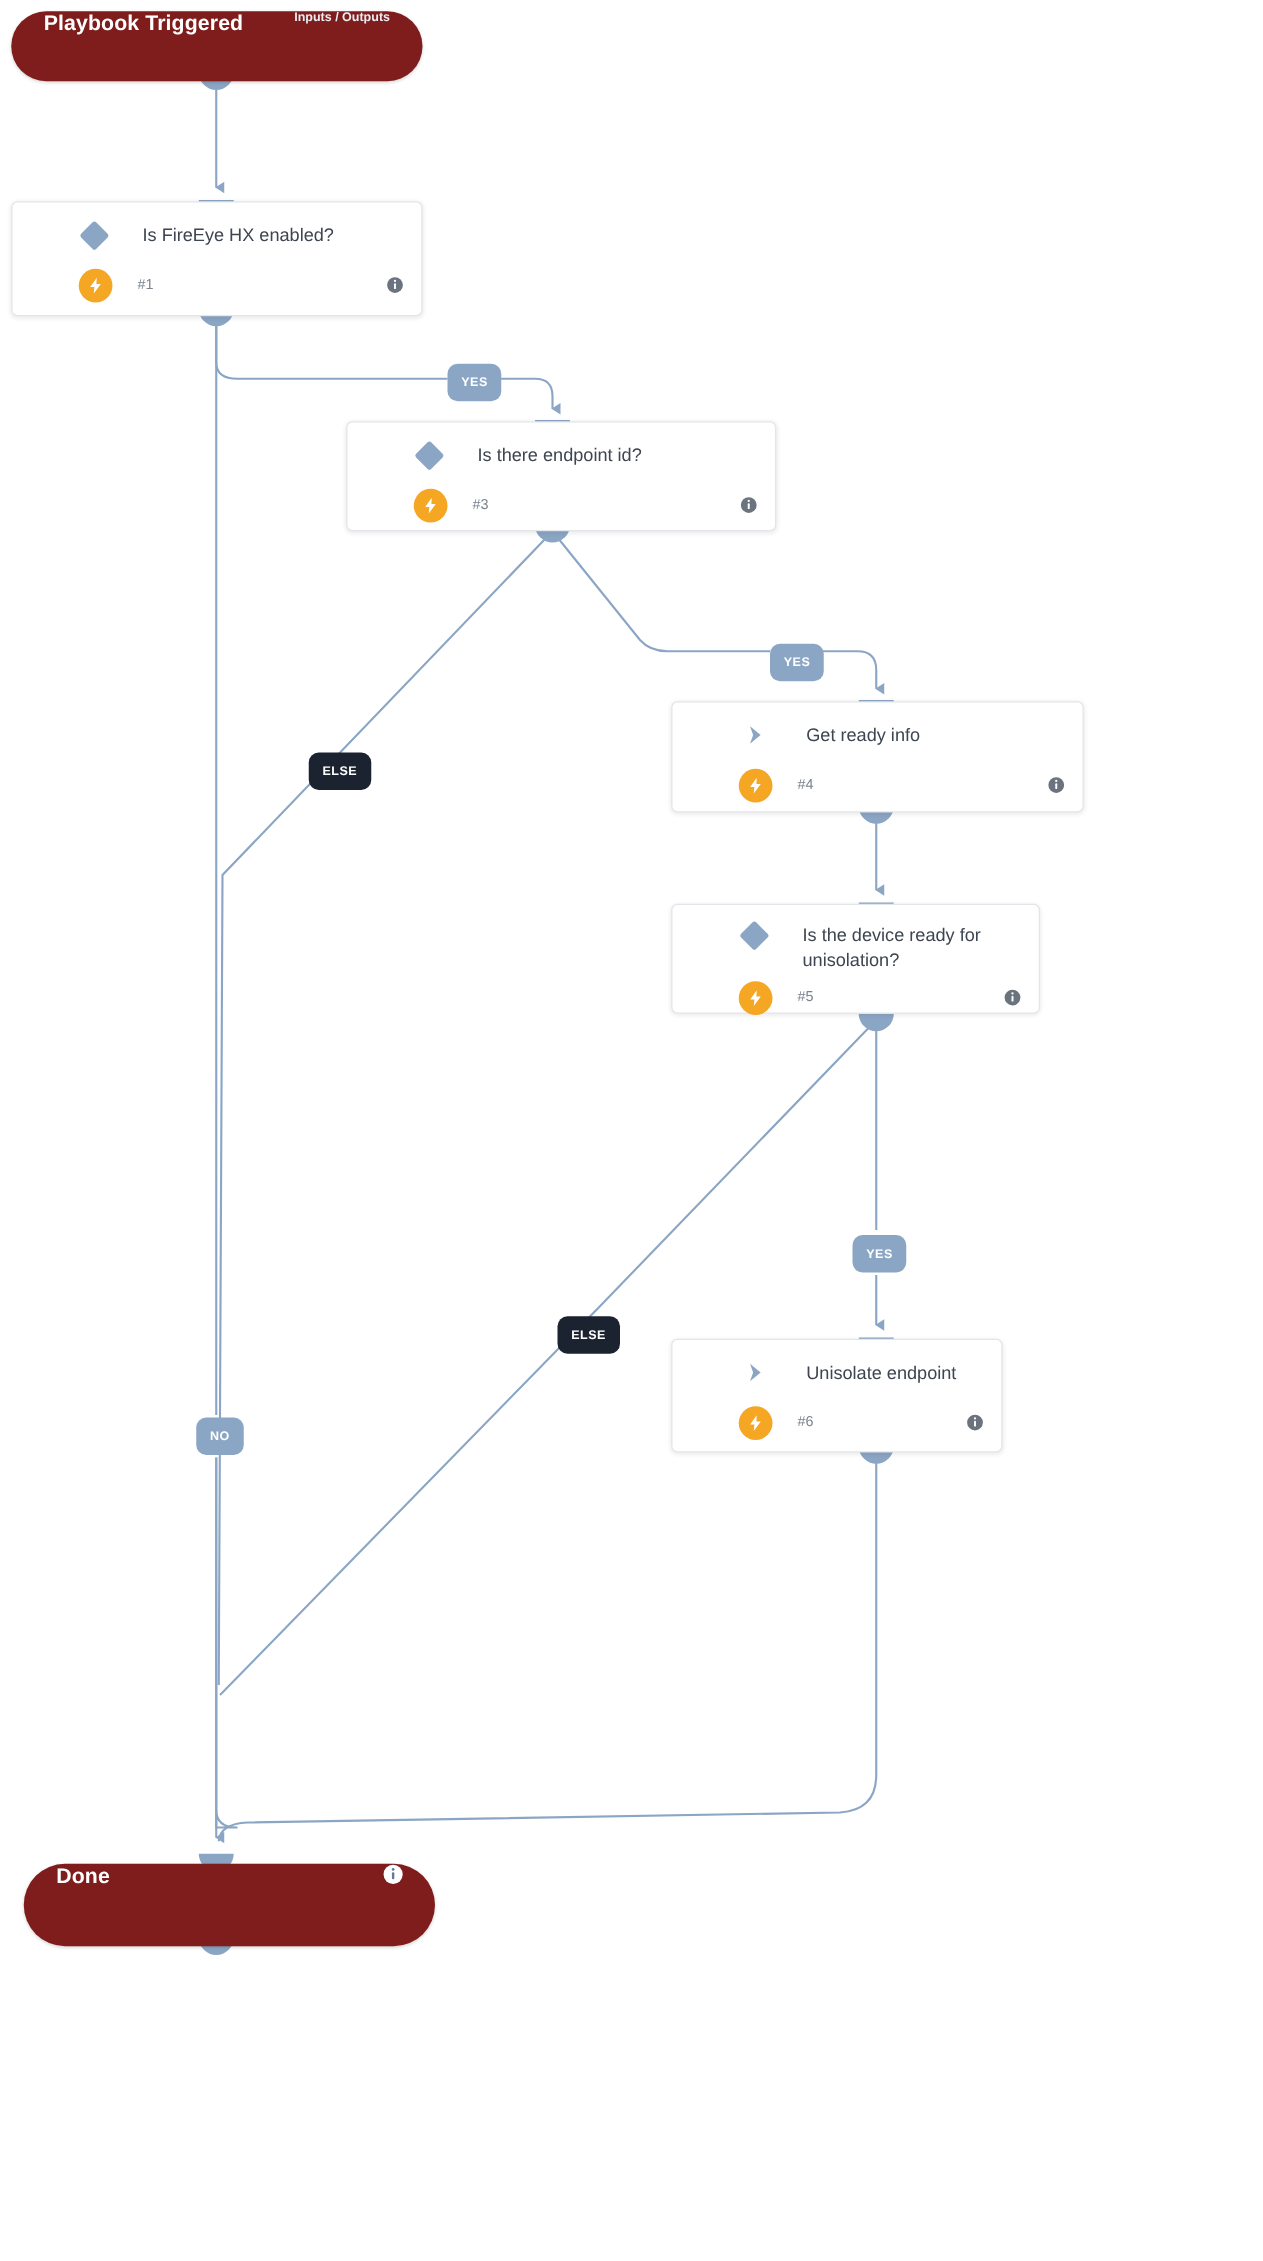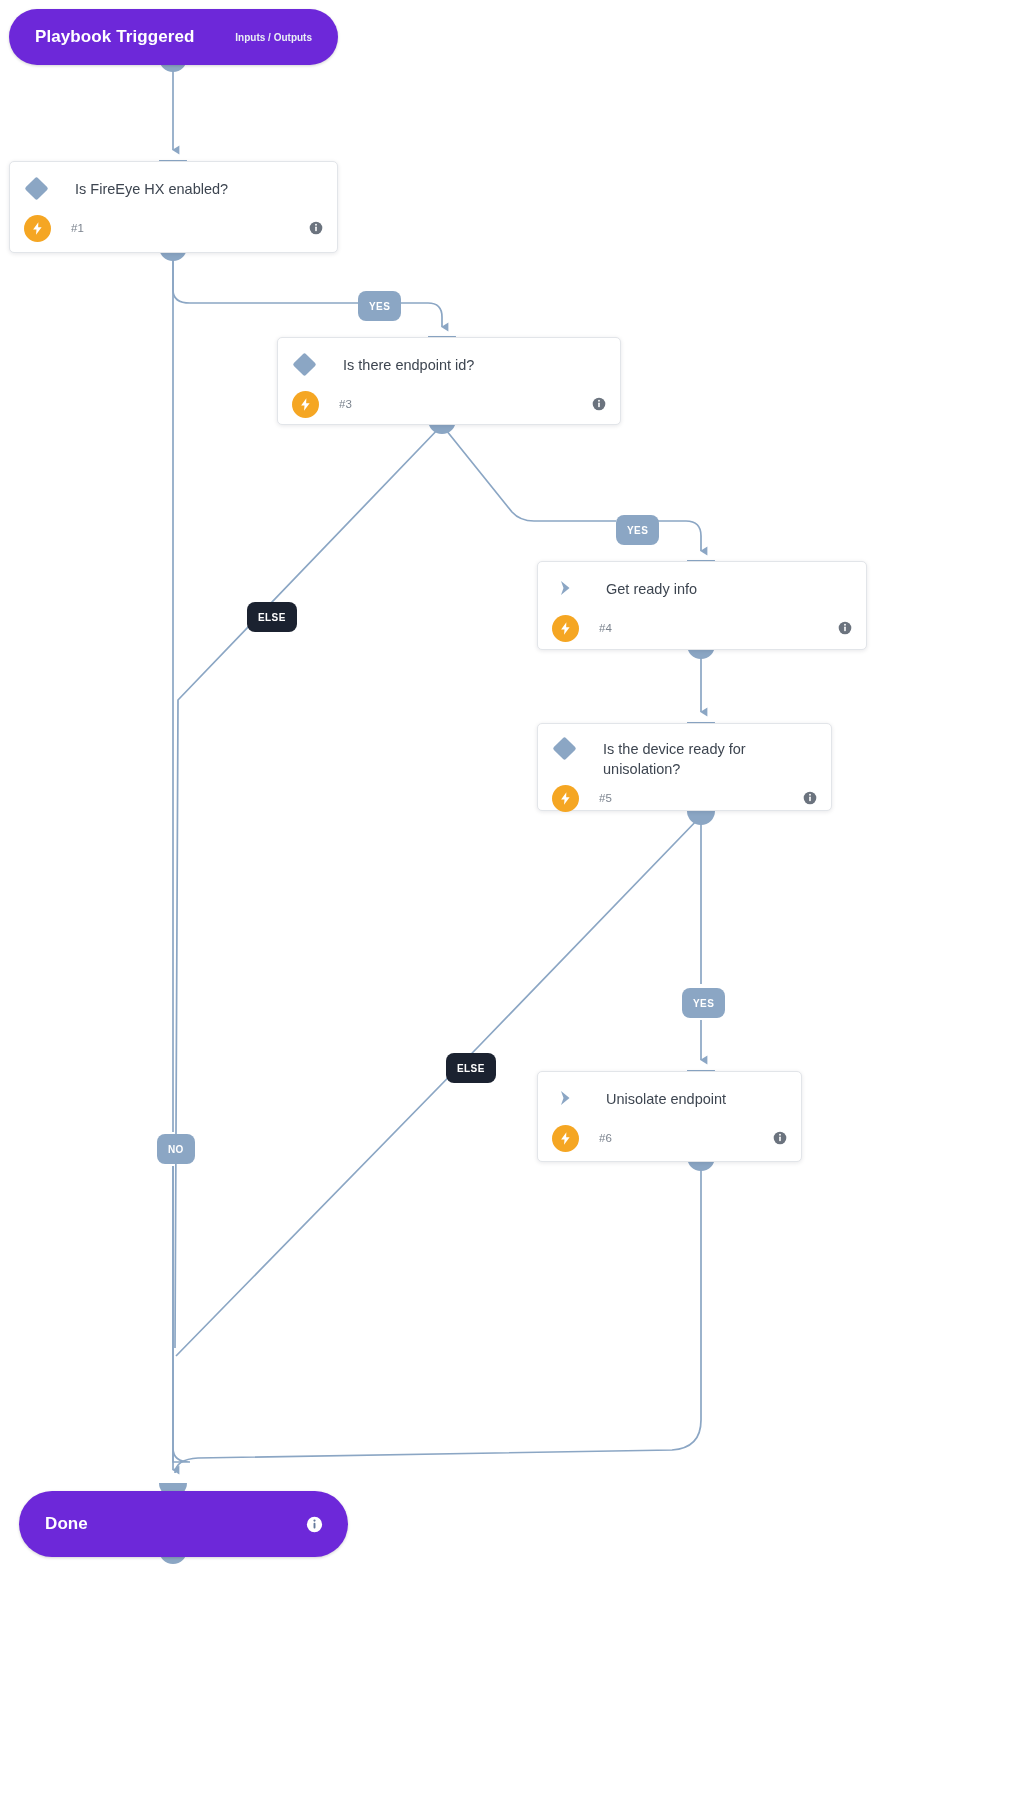--- a/index.html
+++ b/index.html
@@ -18,24 +18,24 @@
   #edges {
     position: absolute;
     left: 0; top: 0;
     width: 1010px; height: 1809px;
     pointer-events: none;
   }
 
   
   .pill {
     position: absolute;
-    background: #6d28d9;
+    background: #7f1d1d;
     border-radius: 34px;
     display: flex;
-    align-items: center;
+    align-items: flex-start;
     padding: 0 26px;
     color: #ffffff;
     box-shadow: 0 1px 3px rgba(0,0,0,0.18);
   }
   .pill-title {
     font-size: 17px;
     font-weight: 600;
     letter-spacing: 0.1px;
     white-space: nowrap;
   }
@@ -47,20 +47,21 @@
     white-space: nowrap;
   }
 
   
   .card {
     position: absolute;
     background: #ffffff;
     border: 1px solid #e2e5e9;
     border-radius: 5px;
     box-shadow: 0 1px 4px rgba(17,24,39,0.10);
+    padding-left: 39px;
   }
   .card-head {
     display: flex;
     align-items: flex-start;
     padding: 16px 14px 0 18px;
     min-height: 44px;
   }
   .card-title {
     font-size: 14.5px;
     color: #3d4550;

